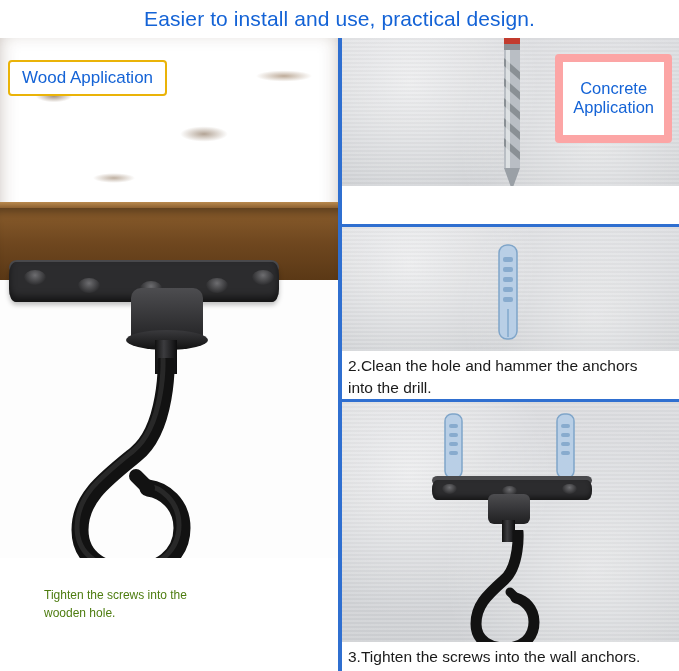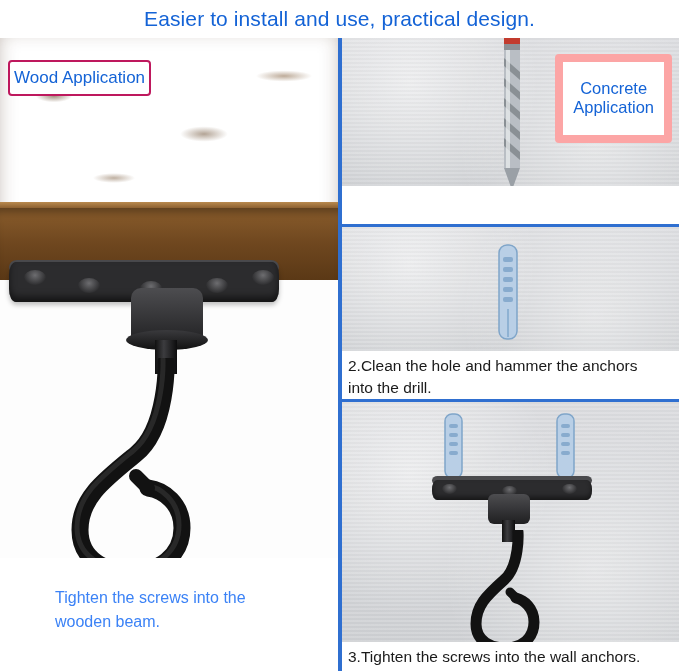--- a/index.html
+++ b/index.html
@@ -44,23 +44,23 @@
      box-shadow:inset 0 -5px 7px rgba(0,0,0,.55), 0 3px 5px rgba(0,0,0,.25);}
   .plate-top{position:absolute;left:9px;top:222px;width:270px;height:14px;background:#4a4a4d;border-radius:8px/7px;}
   .screw{position:absolute;width:22px;height:15px;background:radial-gradient(ellipse at 50% 35%,#6d6d70,#2b2b2d 75%);border-radius:50%;}
   .hub{position:absolute;left:131px;top:250px;width:72px;height:58px;background:linear-gradient(180deg,#4d4d50,#1f1f21);border-radius:10px;}
   .hub-ring{position:absolute;left:126px;top:292px;width:82px;height:20px;background:linear-gradient(180deg,#3a3a3d,#111);border-radius:50%;}
   .stem{position:absolute;left:155px;top:302px;width:22px;height:34px;background:linear-gradient(90deg,#111,#3c3c3f 40%,#0c0c0d);}
 
   
   .hook-svg{position:absolute;left:40px;top:320px;}
 
-  .left-caption{position:absolute;left:55px;top:548px;width:290px;font-size:16px;line-height:1.5;color:#3b82f6;}
-
-  .badge-wood{position:absolute;left:8px;top:22px;padding:6px 4px;border:2px solid #be185d;background:#ffffff;border-radius:4px;}
+  .left-caption{position:absolute;left:44px;top:548px;width:290px;font-size:12px;line-height:1.5;color:#4d7c0f;}
+
+  .badge-wood{position:absolute;left:8px;top:22px;padding:6px 12px;border:2px solid #eab308;background:#ffffff;border-radius:4px;}
   .badge-wood span{font-size:17px;color:#1463d6;}
 
   
   .right{position:absolute;left:342px;top:0;width:337px;height:633px;background:#ffffff;}
   .r-sec{position:absolute;left:0;width:337px;}
   .r-img{position:absolute;left:0;width:337px;background:#d9dadd;overflow:hidden;}
   .concrete{position:absolute;left:0;top:0;width:337px;height:100%;
      background:
        repeating-linear-gradient(0deg, rgba(255,255,255,.10) 0 2px, rgba(0,0,0,.02) 2px 4px),
        radial-gradient(circle at 20% 30%, rgba(255,255,255,.55), rgba(0,0,0,0) 45%),
@@ -115,21 +115,21 @@
           <path d="M126 4 C126 4 128 70 96 96 C64 122 40 140 40 172 C40 202 66 214 92 214
                    C118 214 142 198 142 170 C142 146 124 132 108 130" fill="none" stroke="#121212" stroke-width="17" stroke-linecap="round"></path>
           <path d="M126 4 C126 4 128 70 96 96 C64 122 40 140 40 172 C40 202 66 214 92 214
                    C118 214 142 198 142 170 C142 146 124 132 108 130" fill="none" stroke="#3a3a3a" stroke-width="5" stroke-linecap="round" opacity=".55" transform="translate(-3,-3)"></path>
           <path d="M108 130 L96 118" stroke="#121212" stroke-width="14" stroke-linecap="round" fill="none"></path>
         </svg>
       </div>
 
       <div class="left-caption">
         <div>Tighten the screws into the</div>
-        <div>wooden beam.</div>
+        <div>wooden hole.</div>
       </div>
 
       <div class="badge-wood">
         <span>Wood Application</span>
       </div>
     </div>
 
     <div class="divider-v"></div>
 
     <div class="right">

